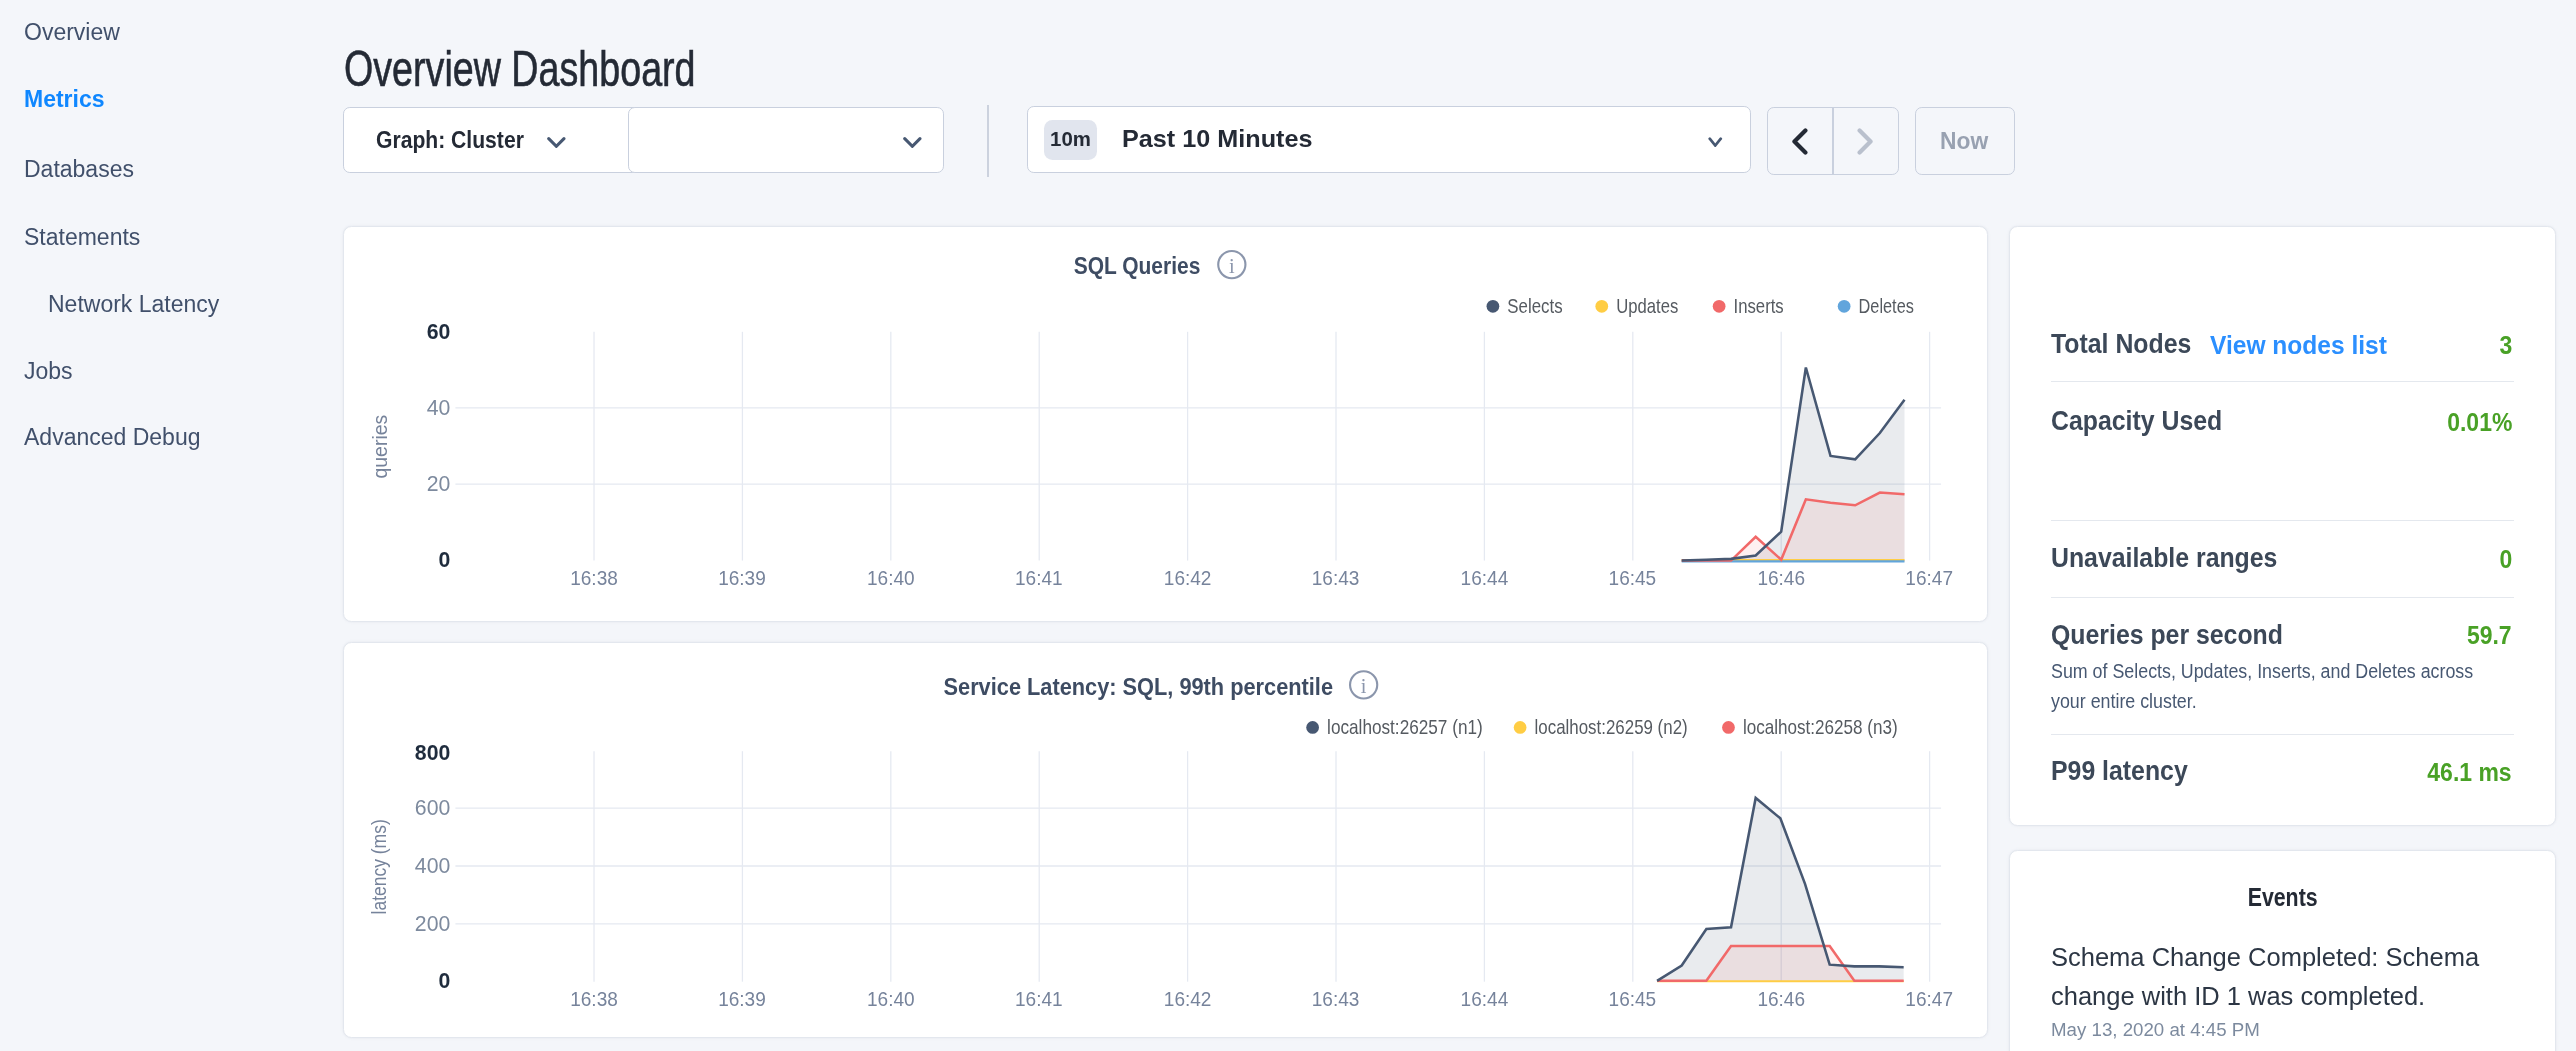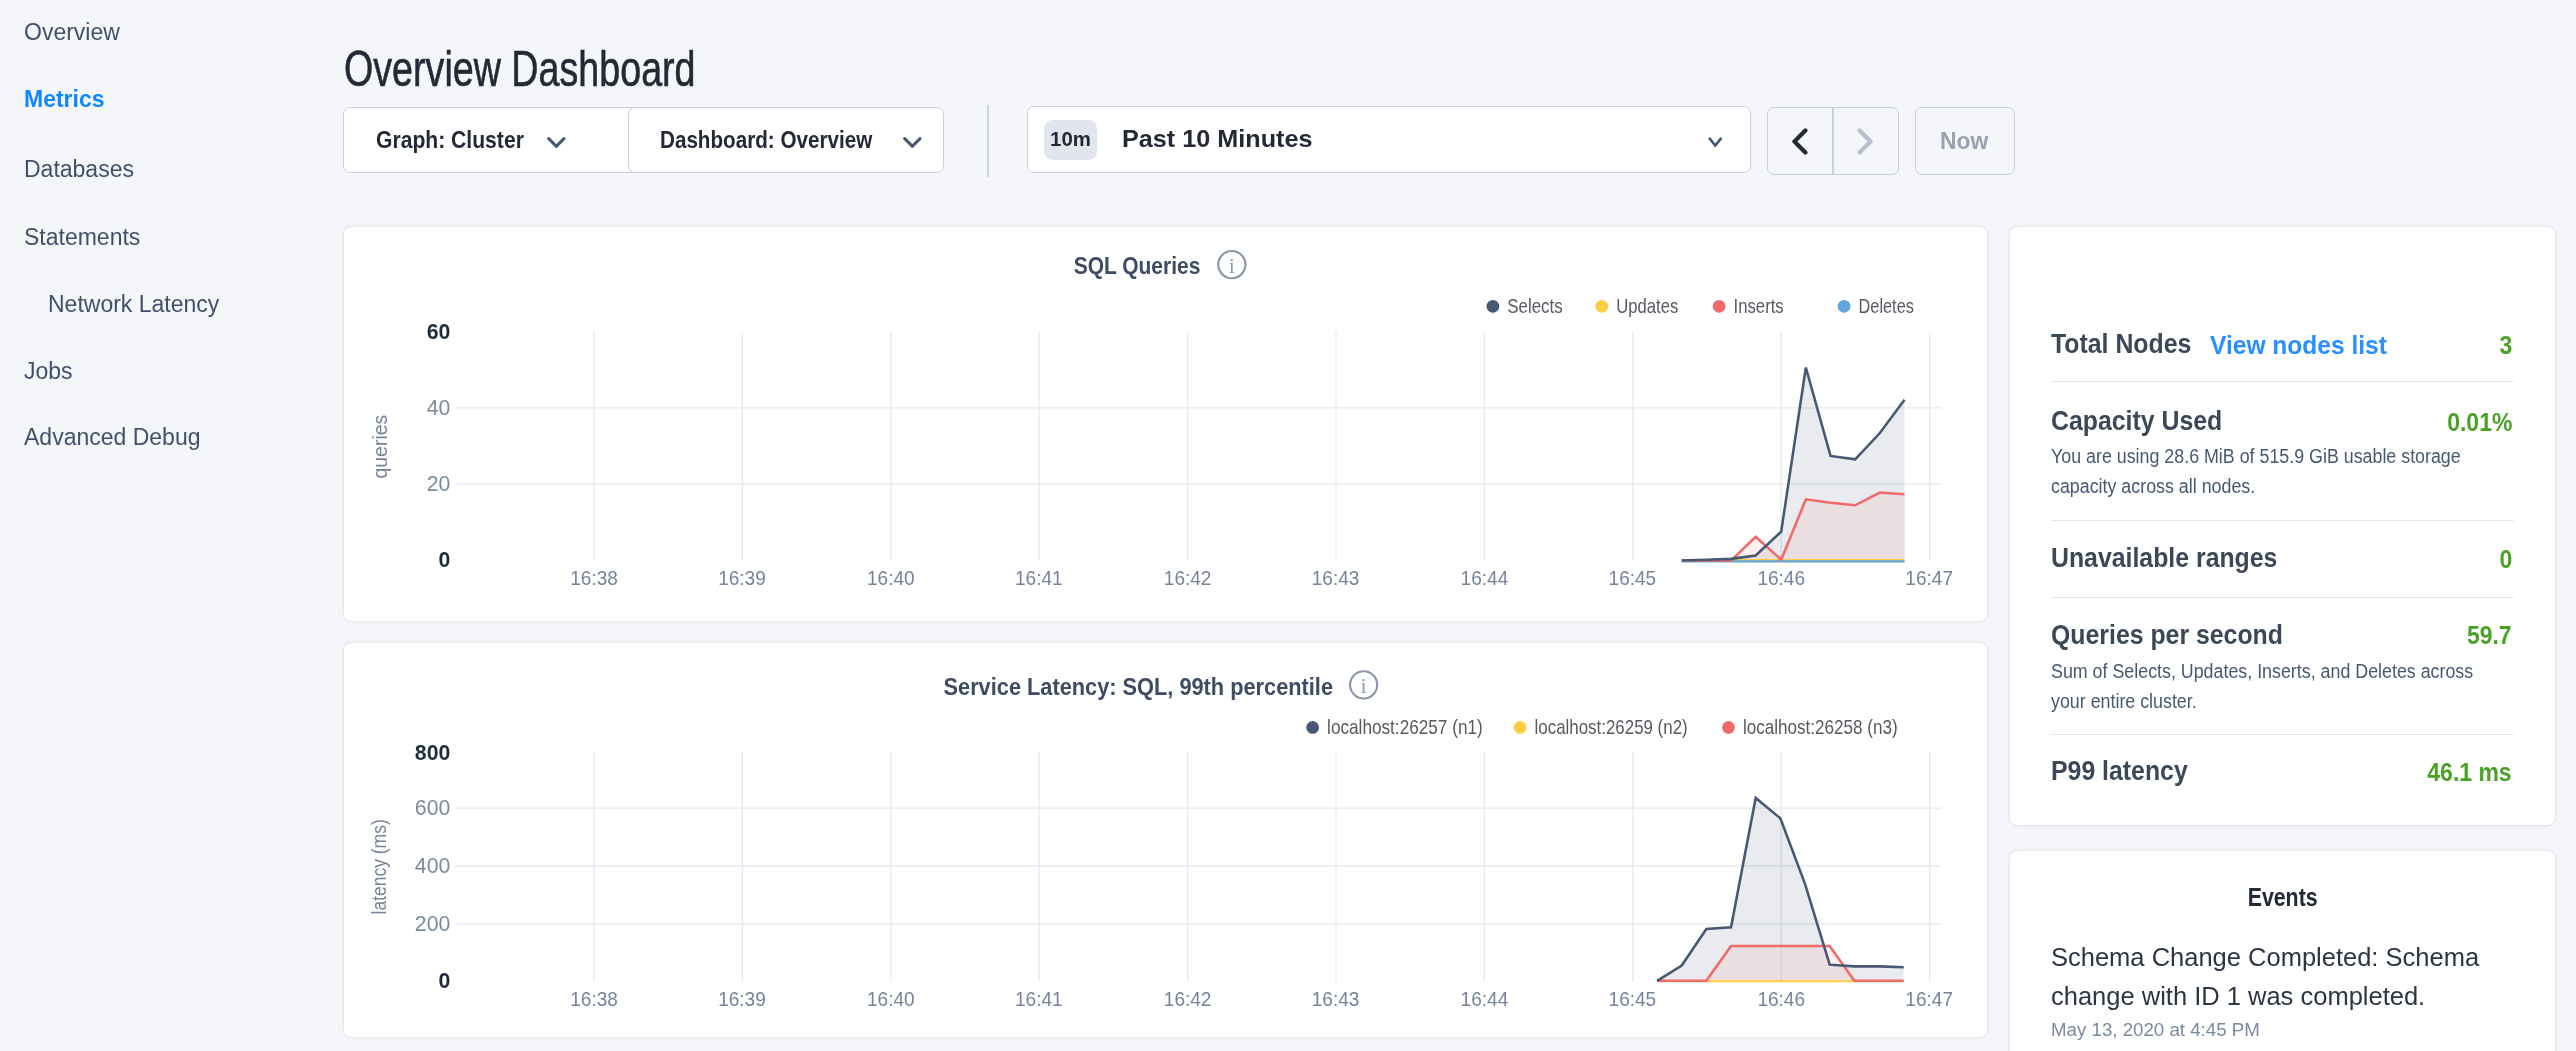--- a/index.html
+++ b/index.html
@@ -35,21 +35,20 @@
 
 <div class="abs" style="left:344px;top:25px;font-size:50px;color:#242a35;line-height:50px;margin-top:19px;"><span class="sx" style="transform:scaleX(0.753);-webkit-text-stroke:0.6px #242a35;">Overview Dashboard</span></div>
 
 <div class="btn" style="left:343px;top:107px;width:301px;height:66px;">
   <span class="btnlabel" style="left:32px;"><span class="sx" style="transform:scaleX(0.88);">Graph: Cluster</span></span>
   <svg class="abs" style="left:203px;top:29px;" width="18.7" height="11" viewBox="0 0 22 13">
       <path d="M2 2 L11 11 L20 2" fill="none" stroke="#475872" stroke-width="3.6" stroke-linecap="round"></path>
     </svg>
 </div>
 <div class="btn" style="left:628px;top:107px;width:316px;height:66px;">
-  <span class="btnlabel" style="left:31px;"><span class="sx" style="transform:scaleX(0.86);">Dashboard: Overview</span></span>
   <svg class="abs" style="left:274px;top:29px;" width="18.7" height="11" viewBox="0 0 22 13">
       <path d="M2 2 L11 11 L20 2" fill="none" stroke="#475872" stroke-width="3.6" stroke-linecap="round"></path>
     </svg>
 </div>
 <div class="vdiv" style="left:987px;top:105px;height:72px;"></div>
 <div class="btn" style="left:1027px;top:106px;width:724px;height:67px;">
   <div class="badge" style="left:16px;top:12.8px;width:53px;height:40px;">10m</div>
   <span class="btnlabel" style="left:94px;"><span class="sx" style="transform:scaleX(1.05);">Past 10 Minutes</span></span>
   <svg class="abs" style="left:680px;top:30px;" width="14.5" height="10.2" viewBox="0 0 17 12">
       <path d="M2 2 L8.5 10 L15 2" fill="none" stroke="#475872" stroke-width="3.2" stroke-linecap="round"></path>
@@ -172,21 +171,20 @@
 </svg>
 </div>
 
 <div class="card" style="left:2009px;top:226px;width:547px;height:600px;">
   <div class="stitle" style="top:104px;line-height:27px;">Total Nodes</div>
   <div class="abs" style="left:200px;top:105px;font-size:25.5px;font-weight:bold;color:#2b8fff;line-height:27px;"><span class="sx" style="transform:scaleX(0.963);">View nodes list</span></div>
   <div class="sval" style="top:105px;line-height:27px;">3</div>
   <div class="sdiv" style="top:154px;"></div>
   <div class="stitle" style="top:181px;line-height:27px;">Capacity Used</div>
   <div class="sval" style="top:182px;line-height:27px;">0.01%</div>
-  <div class="sdesc" style="top:214px;"><span class="sx">You are using 28.6 MiB of 515.9 GiB usable storage</span><br><span class="sx">capacity across all nodes.</span></div>
   <div class="sdiv" style="top:293px;"></div>
   <div class="stitle" style="top:318px;line-height:27px;">Unavailable ranges</div>
   <div class="sval" style="top:319px;line-height:27px;">0</div>
   <div class="sdiv" style="top:370px;"></div>
   <div class="stitle" style="top:395px;line-height:27px;">Queries per second</div>
   <div class="sval" style="top:395px;line-height:27px;">59.7</div>
   <div class="sdesc" style="top:429px;"><span class="sx">Sum of Selects, Updates, Inserts, and Deletes across</span><br><span class="sx">your entire cluster.</span></div>
   <div class="sdiv" style="top:507px;"></div>
   <div class="stitle" style="top:531px;line-height:27px;">P99 latency</div>
   <div class="sval" style="top:532px;line-height:27px;">46.1 ms</div>

